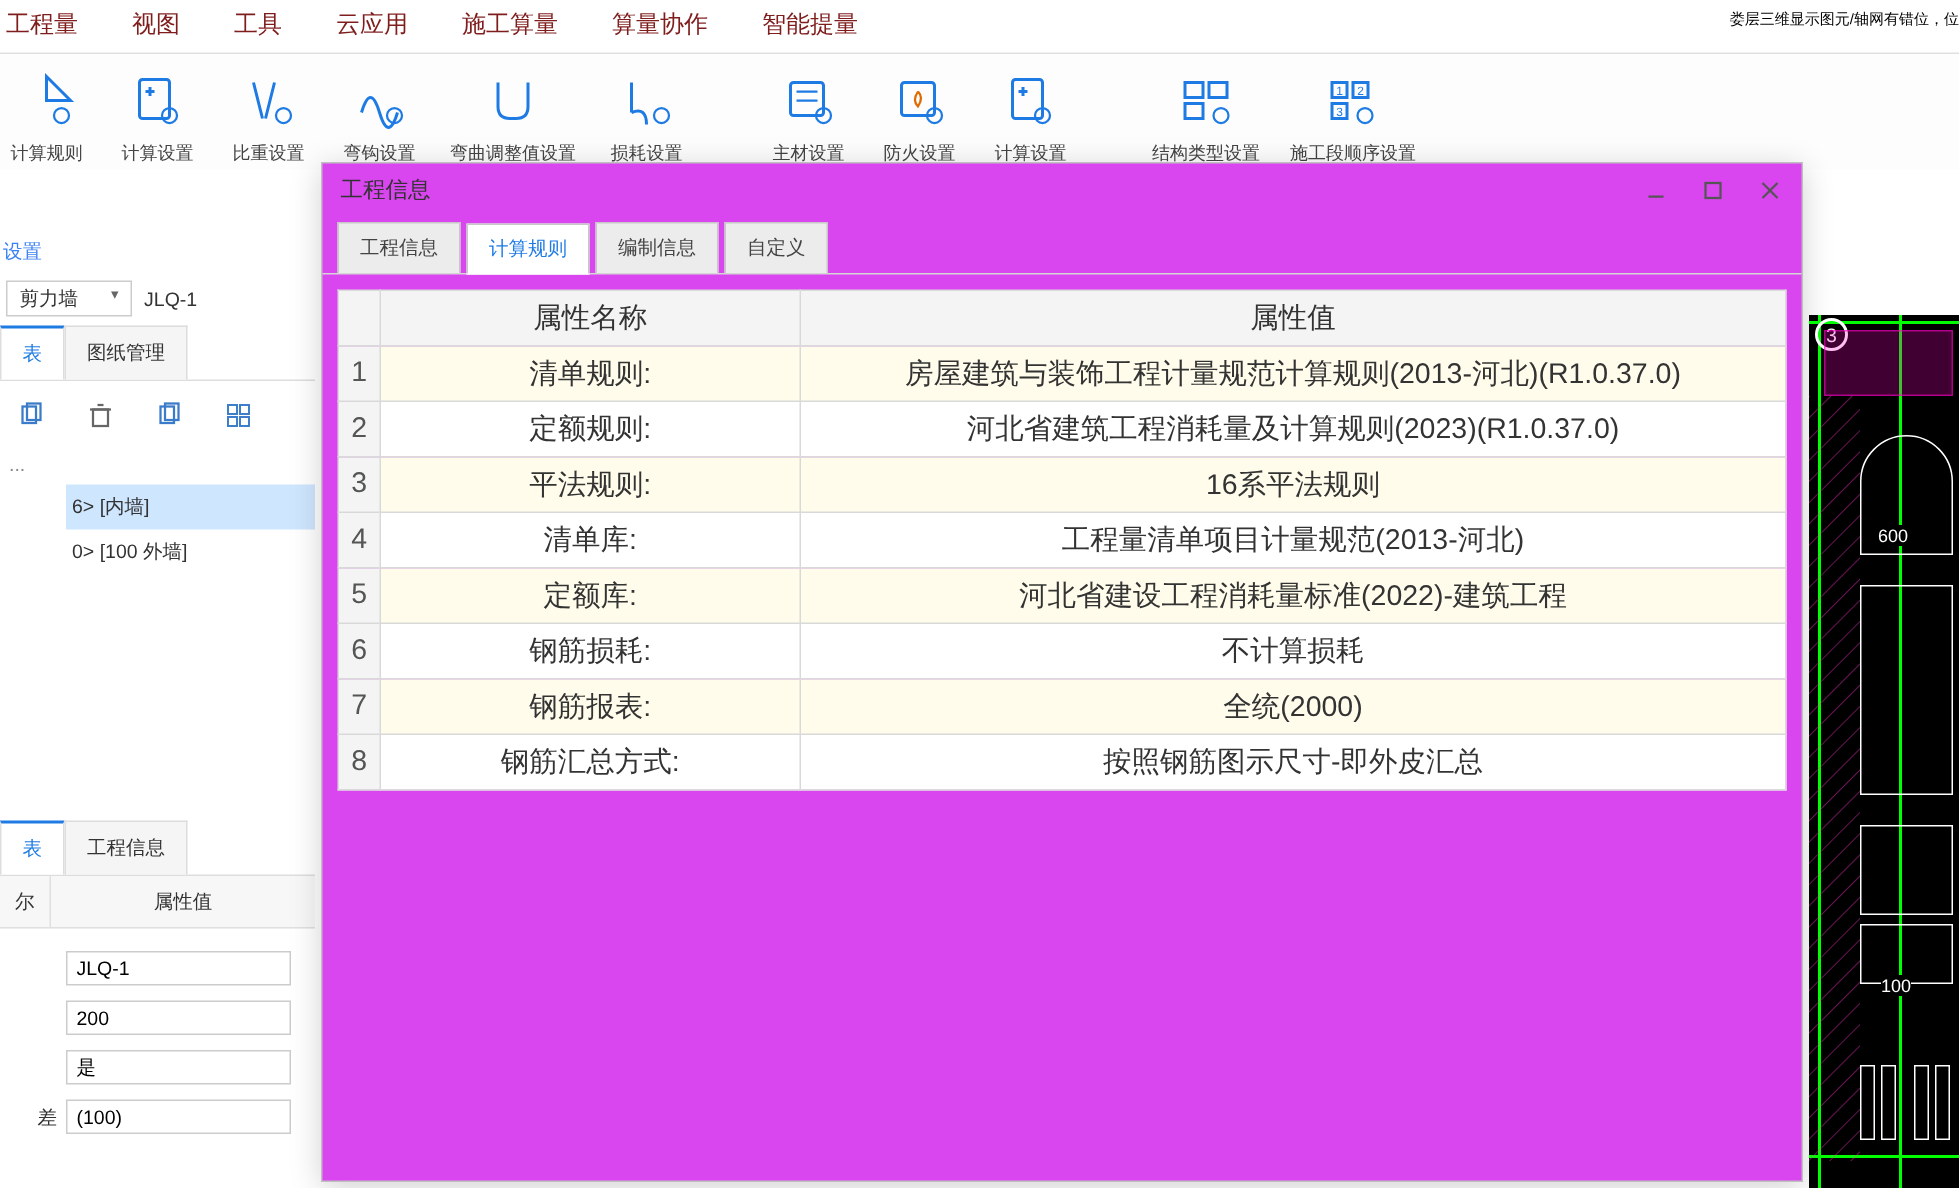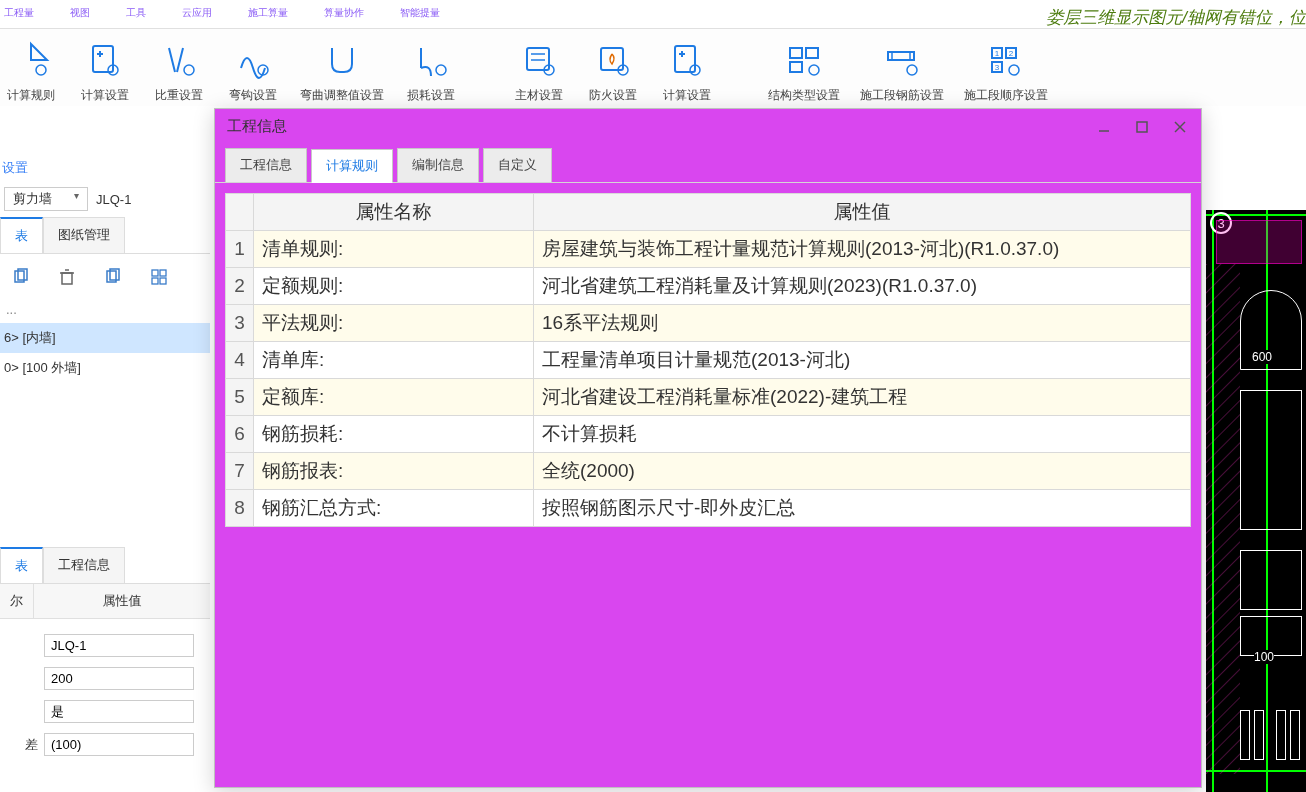--- a/index.html
+++ b/index.html
@@ -16,33 +16,32 @@
 
 
 .main-menu {
   display: flex;
   gap: 28px;
   padding: 6px 0 8px 0;
   border-bottom: 1px solid #e0e0e0;
   position: relative;
 }
 .main-menu .menu-item {
-  font-size: 10px;
-  color: #8b5cf6;
+  font-size: 16px;
+  color: #7f1d1d;
   cursor: pointer;
   padding: 0 4px;
 }
 .status-right {
   position: absolute;
   right: 0;
   top: 6px;
-  font-size: 17px;
-  color: #4d7c0f;
+  font-size: 10px;
+  color: #000000;
   white-space: nowrap;
-  font-style: italic;
 }
 
 
 .ribbon {
   display: flex;
   gap: 20px;
   padding: 10px 4px 2px 4px;
   background: #fdfdfd;
 }
 .ribbon-group {
@@ -125,21 +124,21 @@
 }
 .mini-icon {
   width: 18px; height: 18px;
   display: flex; align-items: center; justify-content: center;
 }
 
 .search-dots {
   padding: 2px 6px;
   color: #888;
 }
-.tree-list { padding: 4px 0; }
+.tree-list { padding: 4px 0; margin-left: 44px; }
 .tree-item {
   padding: 6px 4px;
   font-size: 13px;
 }
 .tree-item.selected {
   background: #cfe6ff;
 }
 
 .prop-section { margin-top: 160px; }
 .prop-tabs {
@@ -237,21 +236,21 @@
   overflow: auto;
 }
 .info-table {
   width: 100%;
   border-collapse: collapse;
   font-size: 19px;
 }
 .info-table th, .info-table td {
   border: 1px solid #d9d9d9;
   padding: 5px 8px;
-  text-align: left;
+  text-align: center;
 }
 .info-table th {
   background: #f4f4f4;
   text-align: center;
   font-weight: normal;
 }
 .info-table .rownum {
   width: 28px;
   text-align: center;
   background: #f4f4f4;
@@ -401,31 +400,20 @@
   <div class="ribbon-group">
     <span class="ribbon-icon">
       <svg width="40" height="40" viewBox="0 0 40 40">
           <rect x="6" y="8" width="12" height="10" fill="none" stroke="#1e7be4" stroke-width="2"></rect>
           <rect x="22" y="8" width="12" height="10" fill="none" stroke="#1e7be4" stroke-width="2"></rect>
           <rect x="6" y="22" width="12" height="10" fill="none" stroke="#1e7be4" stroke-width="2"></rect>
           <circle cx="30" cy="30" r="5" fill="none" stroke="#1e7be4" stroke-width="1.5"></circle>
         </svg>
     </span>
     <span class="ribbon-label truncated">结构类型设置</span>
-  </div>
-  <div class="ribbon-group">
-    <span class="ribbon-icon">
-      <svg width="40" height="40" viewBox="0 0 40 40">
-          <rect x="6" y="12" width="26" height="8" fill="none" stroke="#1e7be4" stroke-width="2"></rect>
-          <line x1="10" y1="12" x2="10" y2="20" stroke="#1e7be4" stroke-width="1.5"></line>
-          <line x1="28" y1="12" x2="28" y2="20" stroke="#1e7be4" stroke-width="1.5"></line>
-          <circle cx="30" cy="30" r="5" fill="none" stroke="#1e7be4" stroke-width="1.5"></circle>
-        </svg>
-    </span>
-    <span class="ribbon-label truncated">施工段钢筋设置</span>
   </div>
   <div class="ribbon-group">
     <span class="ribbon-icon">
       <svg width="40" height="40" viewBox="0 0 40 40">
           <rect x="6" y="8" width="10" height="10" fill="none" stroke="#1e7be4" stroke-width="2"></rect>
           <text x="11" y="16" font-size="8" fill="#1e7be4" text-anchor="middle">1</text>
           <rect x="20" y="8" width="10" height="10" fill="none" stroke="#1e7be4" stroke-width="2"></rect>
           <text x="25" y="16" font-size="8" fill="#1e7be4" text-anchor="middle">2</text>
           <rect x="6" y="22" width="10" height="10" fill="none" stroke="#1e7be4" stroke-width="2"></rect>
           <text x="11" y="30" font-size="8" fill="#1e7be4" text-anchor="middle">3</text>

